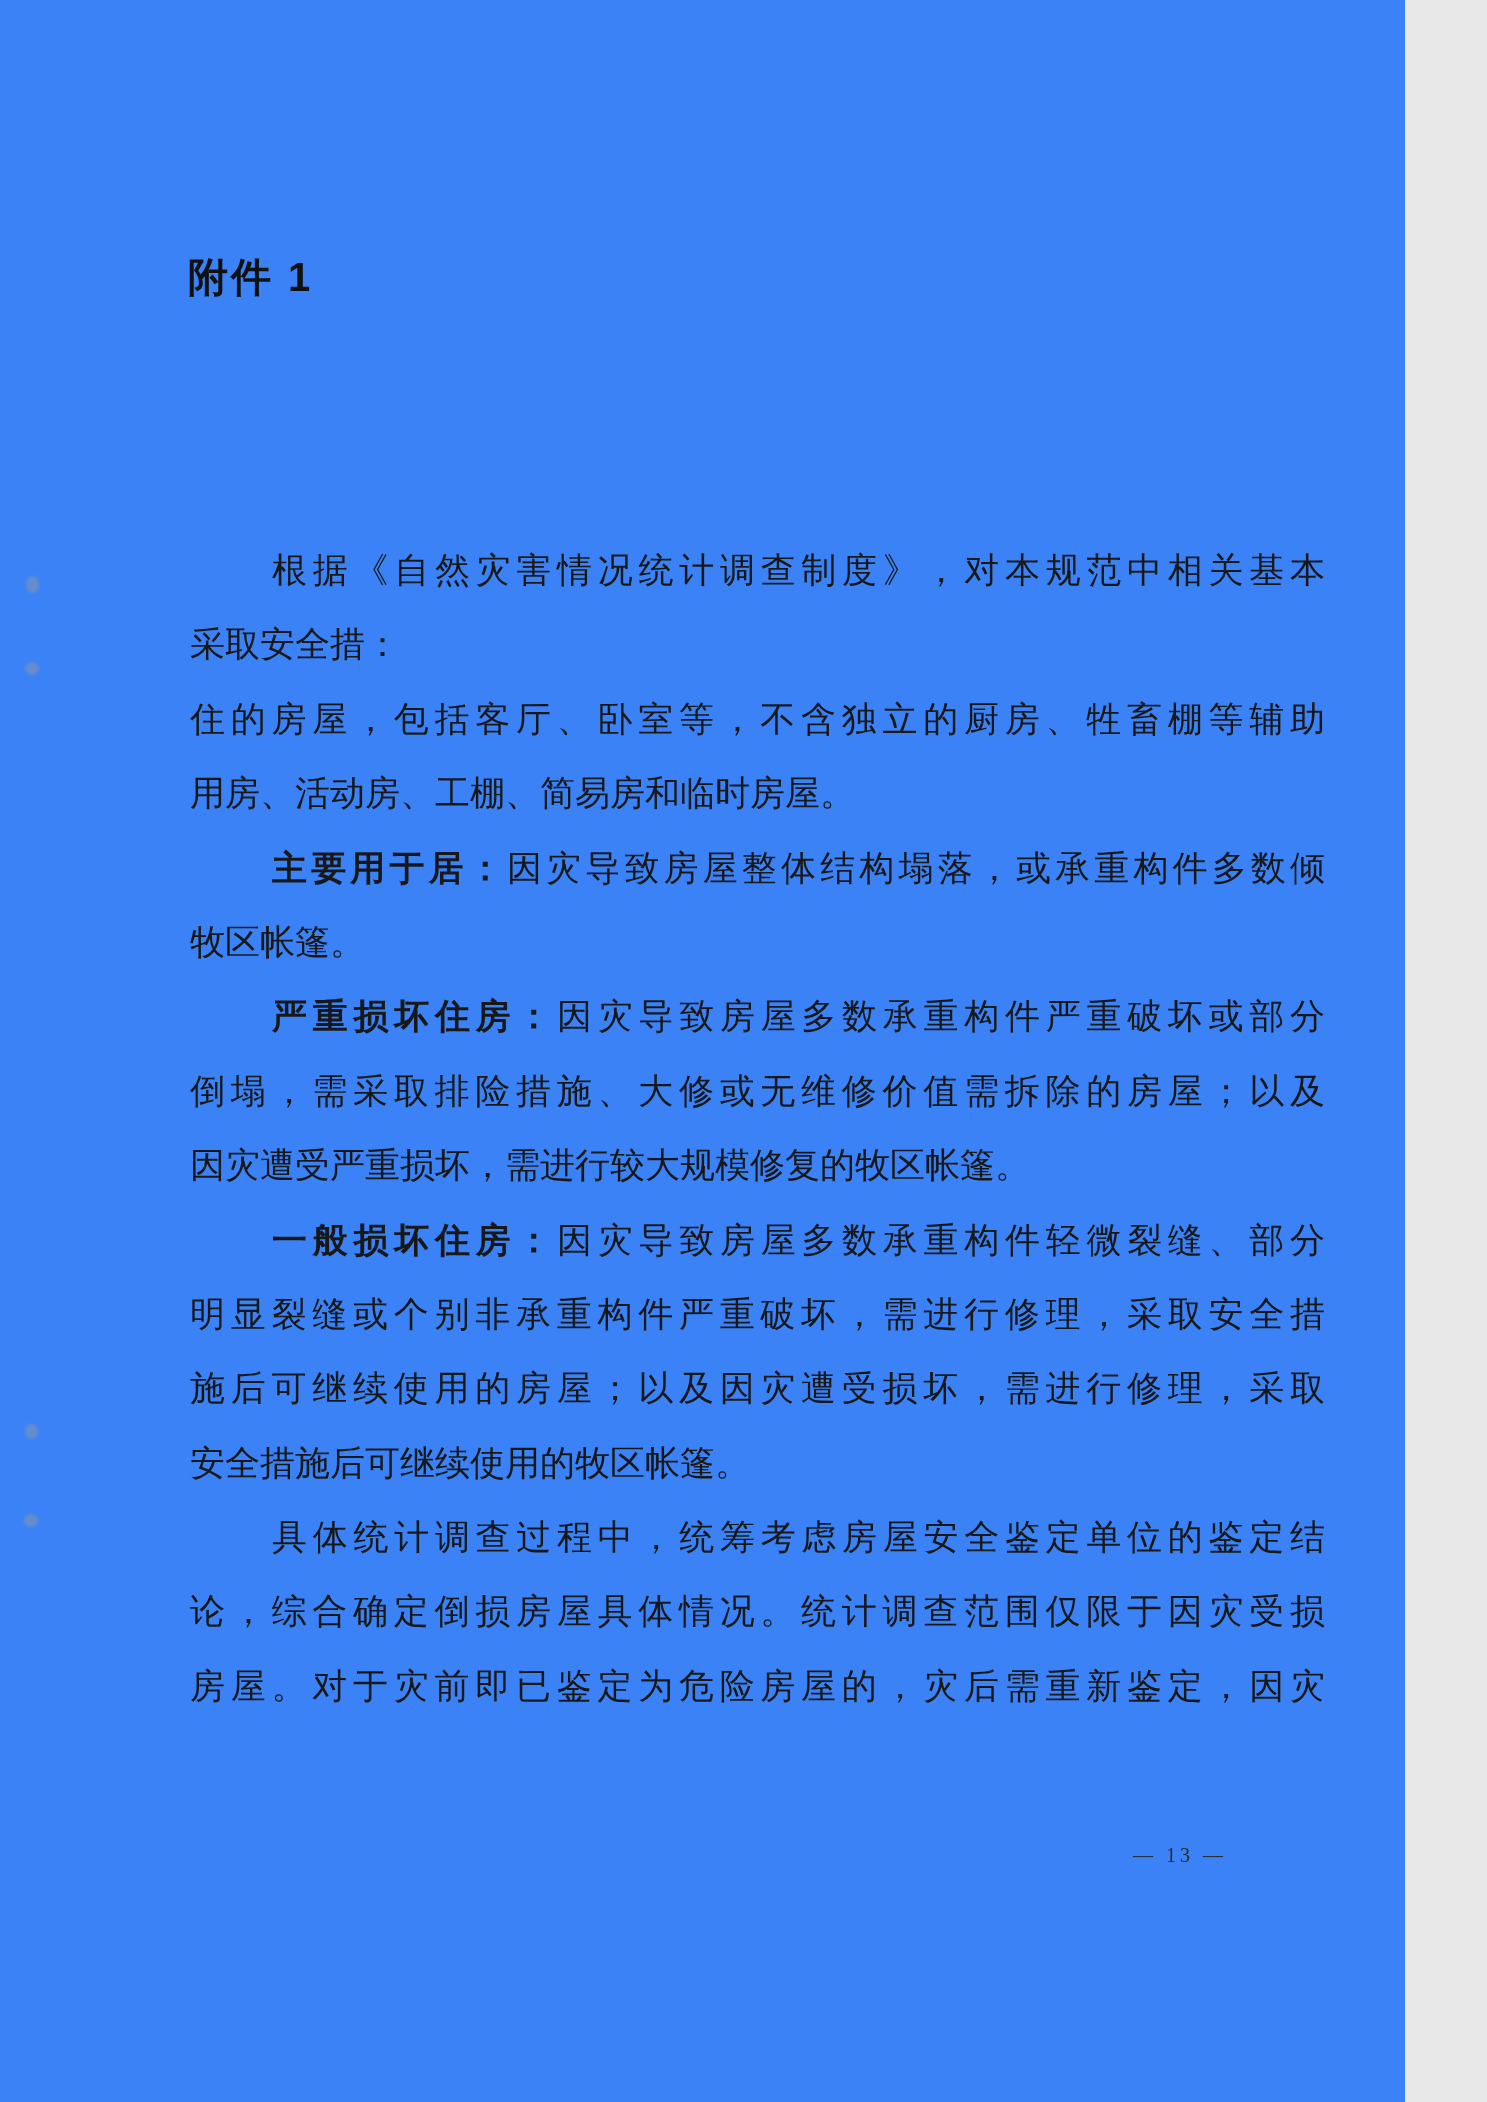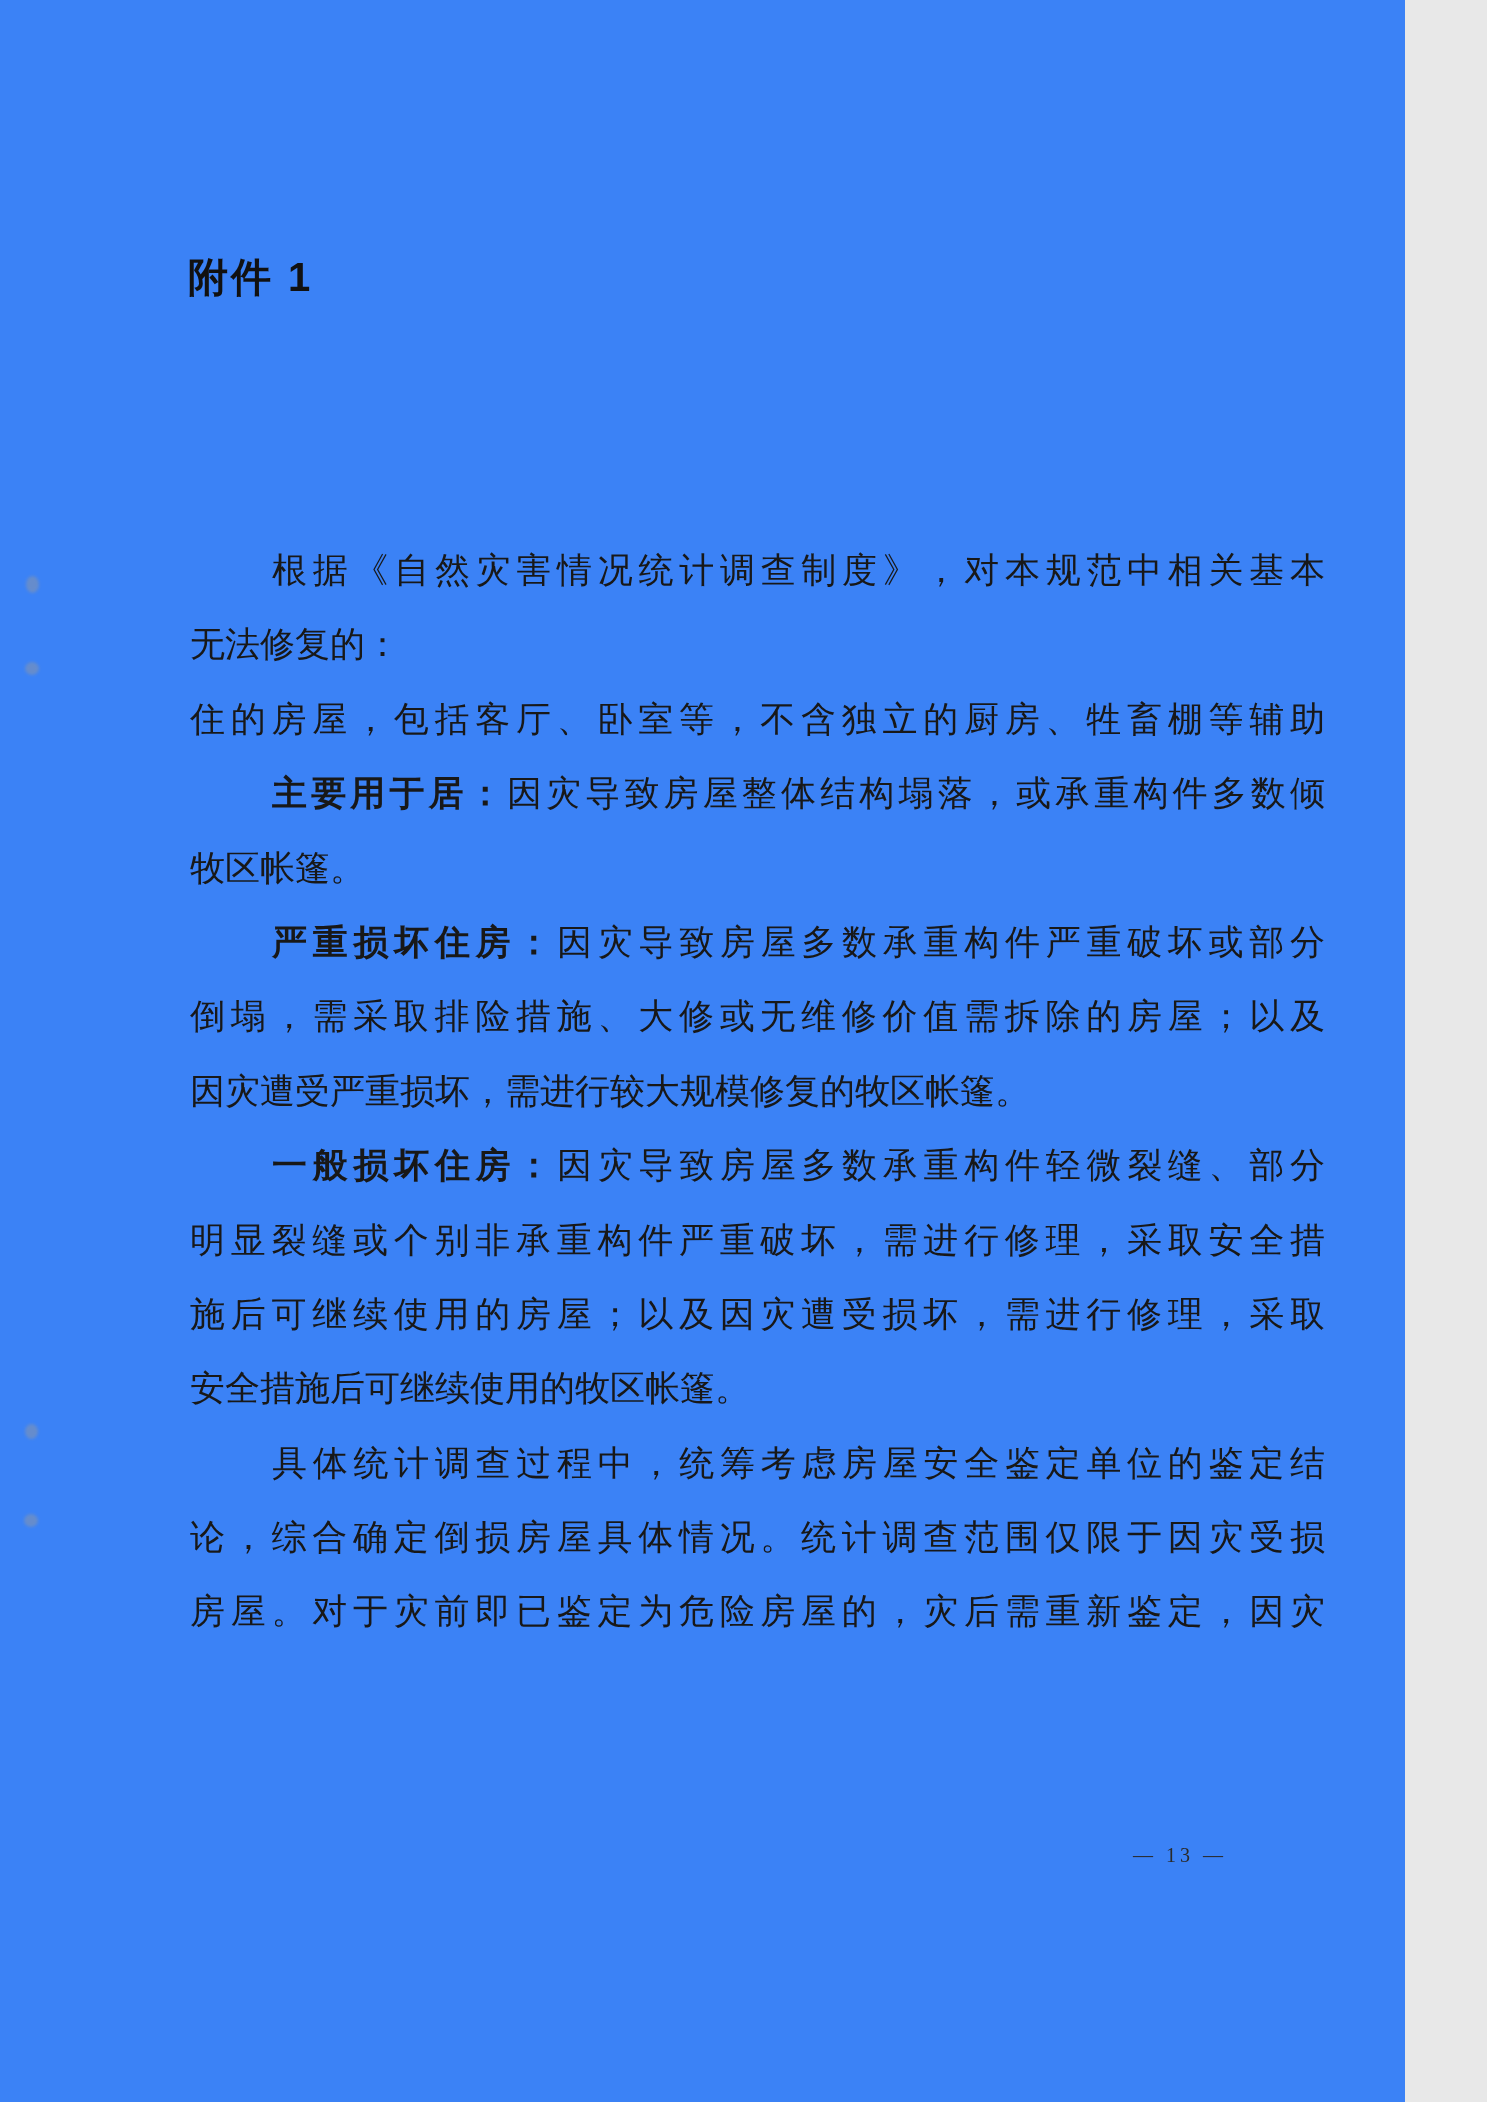--- a/index.html
+++ b/index.html
@@ -88,22 +88,23 @@
 </head>
 <body>
 
 <div class="page">
 
   <div class="attachment-label">附件 1</div>
 
 
   <div class="body-text">
     <div class="line indent"><span>根据《自然灾害情况统计调查制度》，对本规范中相关基本</span></div>
-    <div class="line end"><span>无法修复的：</span></div>
+    <div class="line end"><span>采取安全措：</span></div>
     <div class="line"><span>住的房屋，包括客厅、卧室等，不含独立的厨房、牲畜棚等辅助</span></div>
+    <div class="line end"><span>用房、活动房、工棚、简易房和临时房屋。</span></div>
     <div class="line indent"><span class="lead">主要用于居：</span><span>因灾导致房屋整体结构塌落，或承重构件多数倾</span></div>
     <div class="line end"><span>牧区帐篷。</span></div>
     <div class="line indent"><span class="lead">严重损坏住房：</span><span>因灾导致房屋多数承重构件严重破坏或部分</span></div>
     <div class="line"><span>倒塌，需采取排险措施、大修或无维修价值需拆除的房屋；以及</span></div>
     <div class="line end"><span>因灾遭受严重损坏，需进行较大规模修复的牧区帐篷。</span></div>
     <div class="line indent"><span class="lead">一般损坏住房：</span><span>因灾导致房屋多数承重构件轻微裂缝、部分</span></div>
     <div class="line"><span>明显裂缝或个别非承重构件严重破坏，需进行修理，采取安全措</span></div>
     <div class="line"><span>施后可继续使用的房屋；以及因灾遭受损坏，需进行修理，采取</span></div>
     <div class="line end"><span>安全措施后可继续使用的牧区帐篷。</span></div>
     <div class="line indent"><span>具体统计调查过程中，统筹考虑房屋安全鉴定单位的鉴定结</span></div>

